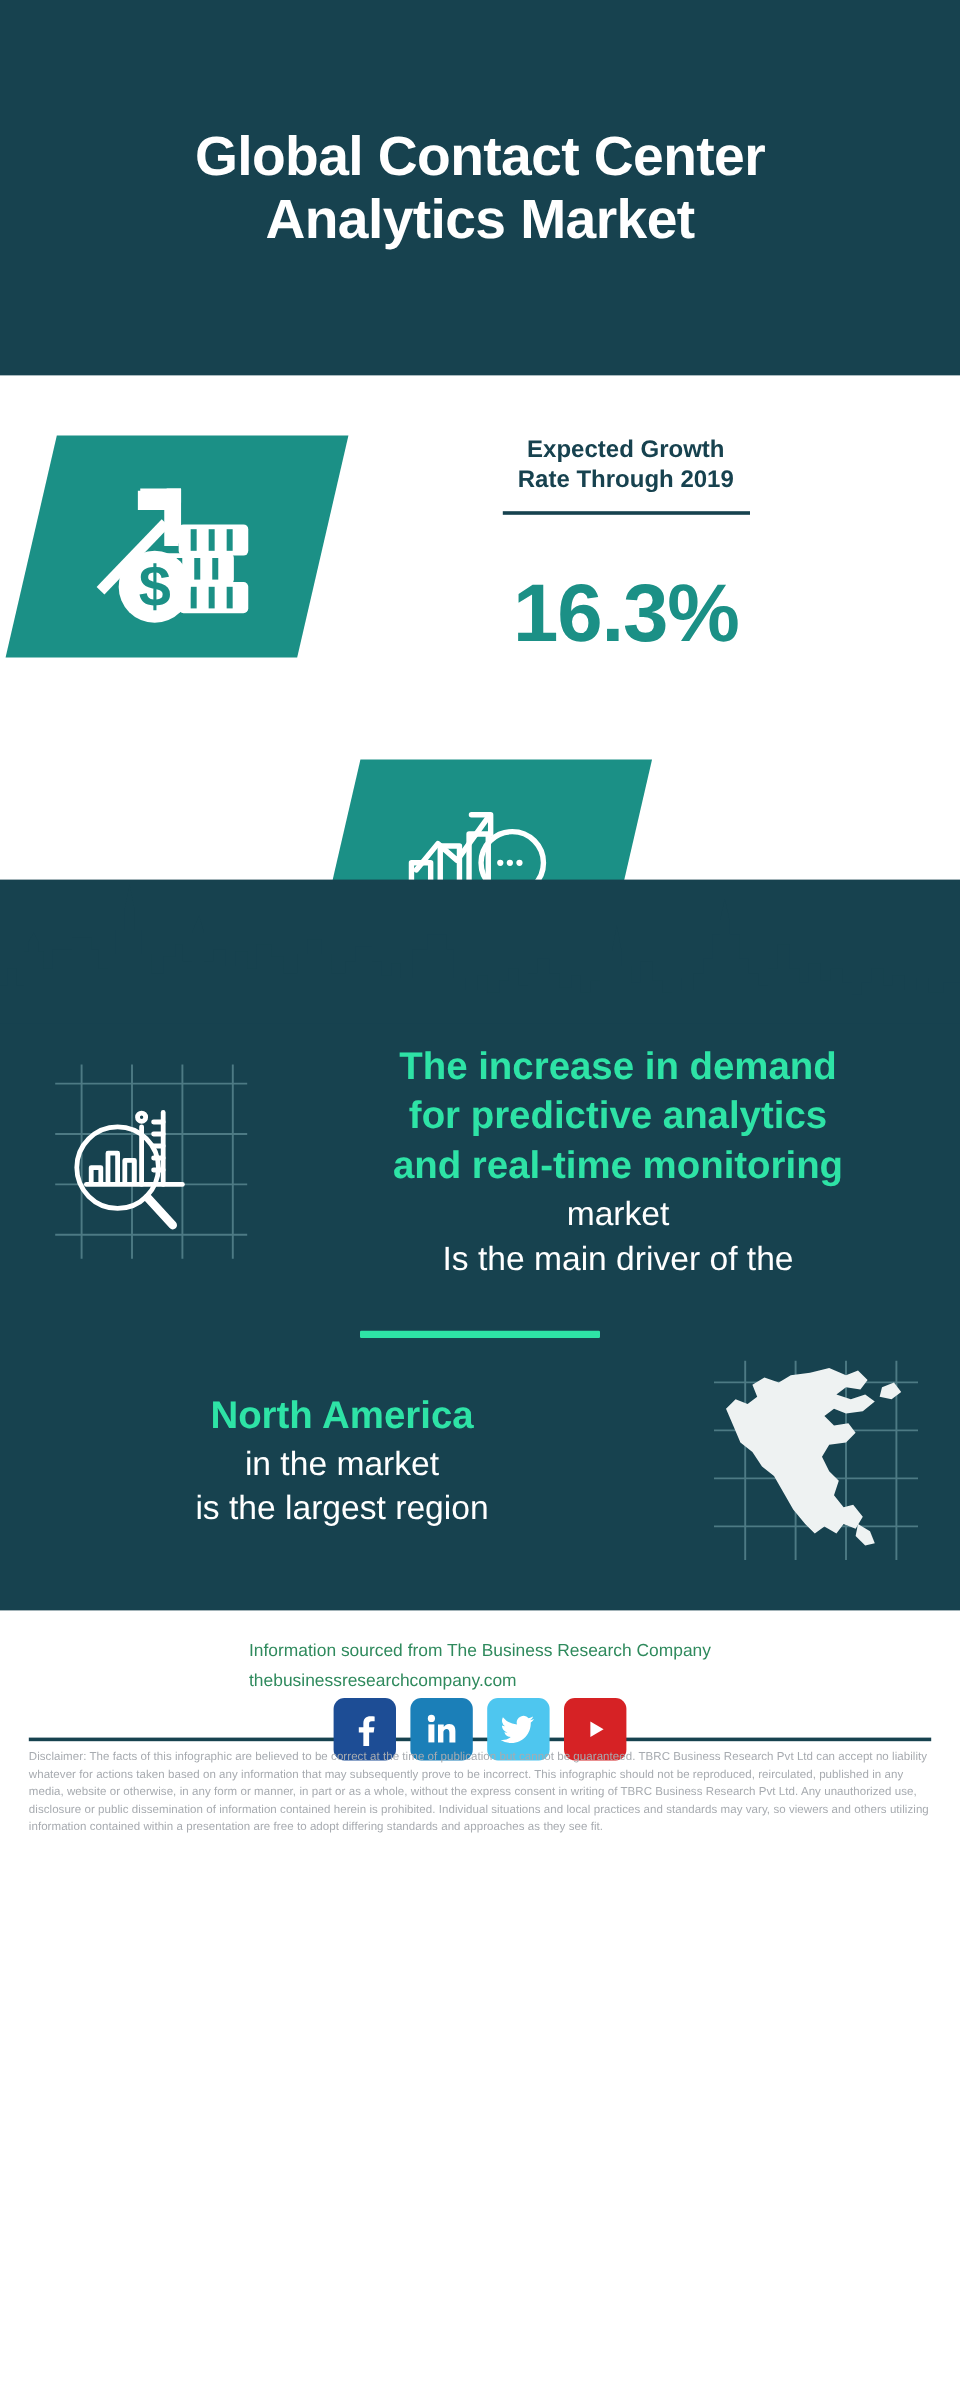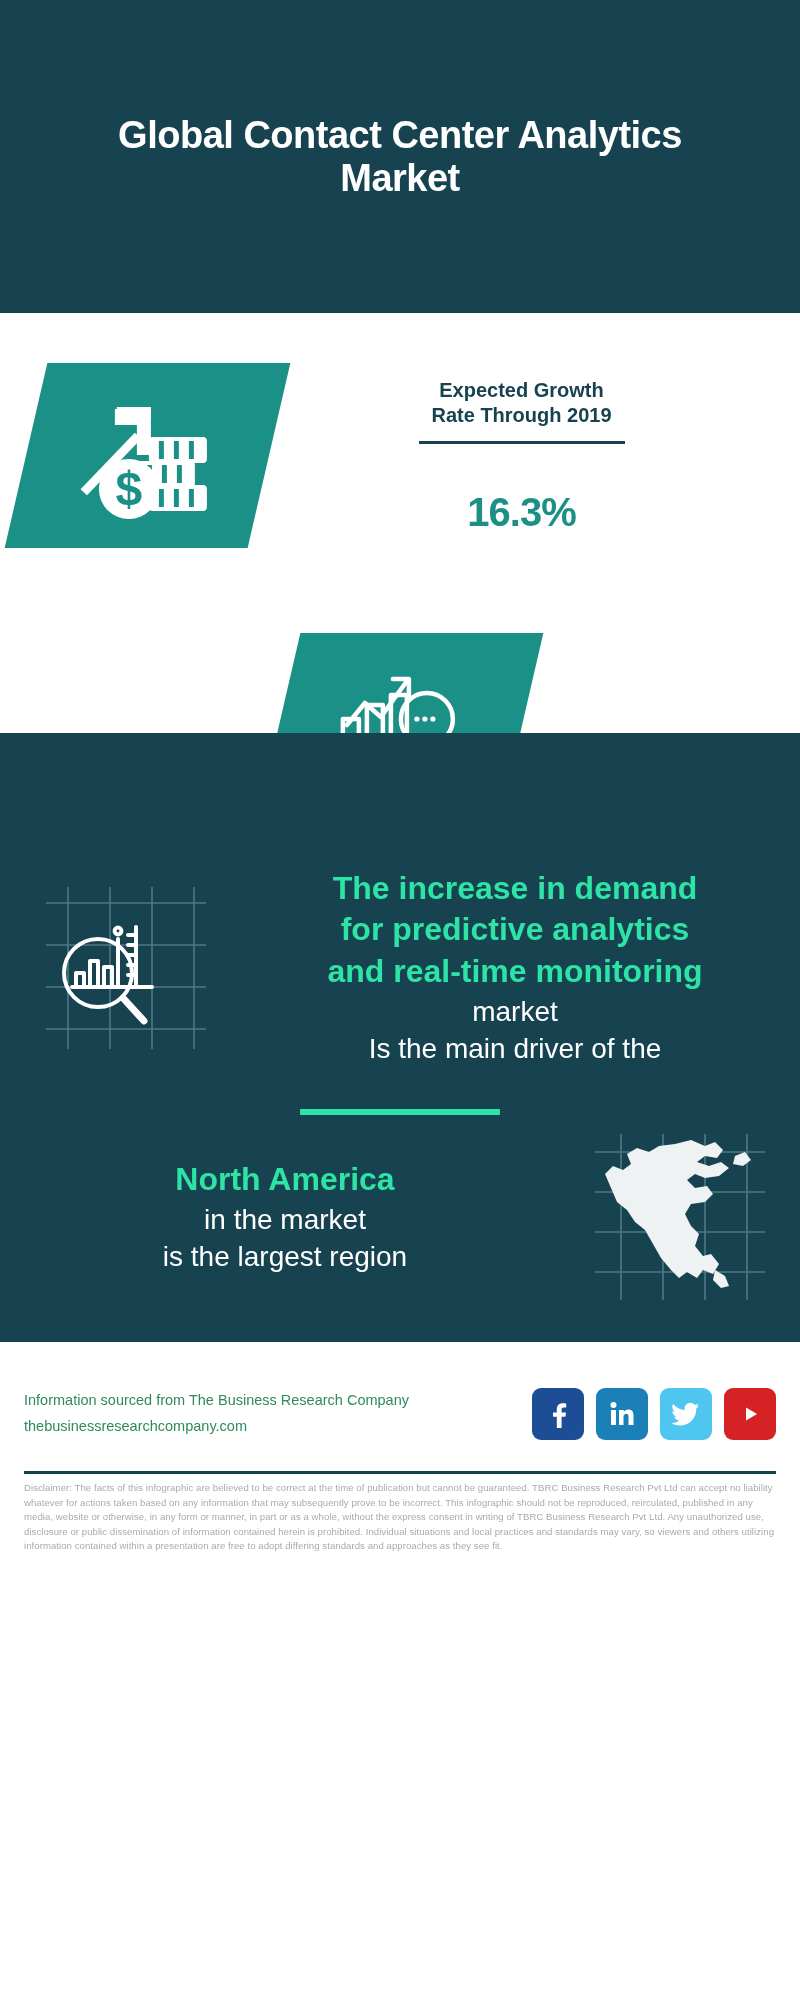--- a/index.html
+++ b/index.html
@@ -17,21 +17,21 @@
   .header {
     background: #17424f;
     height: 313px;
     display: flex;
     align-items: center;
     justify-content: center;
     padding: 0 40px;
   }
   .header-title {
     color: #ffffff;
-    font-size: 38px;
+    font-size: 46px;
     font-weight: bold;
     line-height: 1.12;
     text-align: center;
     letter-spacing: -0.5px;
     max-width: 640px;
   }
 
   
   .stats-wrap { background:#ffffff; position: relative; }
 
@@ -65,21 +65,21 @@
     line-height: 1.22;
   }
   .stat-rule {
     width: 206px;
     height: 3px;
     background: #17424f;
     margin: 14px auto 10px;
   }
   .stat-value {
     color: #1b9086;
-    font-size: 40px;
+    font-size: 68px;
     font-weight: bold;
     line-height: 1.05;
     letter-spacing: -1px;
     margin-top: 47px;
   }
 
   
   .dark-body {
     position: relative;
     background: #17424f;
@@ -132,21 +132,22 @@
     border-radius: 1px;
   }
 
   
   .footer {
     background: #ffffff;
     padding: 22px 24px 8px;
     display: flex;
     align-items: center;
     justify-content: space-between;
-    height: 129px;
+    height: 106px;
+    flex-direction: column;
   }
   .footer-text { color: #2f8a5d; font-size: 14.5px; line-height: 1.75; }
   .social-row { display: flex; gap: 12px; align-items: center; }
   .social-btn {
     width: 52px; height: 52px;
     border-radius: 9px;
     display: flex; align-items: center; justify-content: center;
     color: #fff;
   }
   .sb-fb { background: #1d4d95; }

